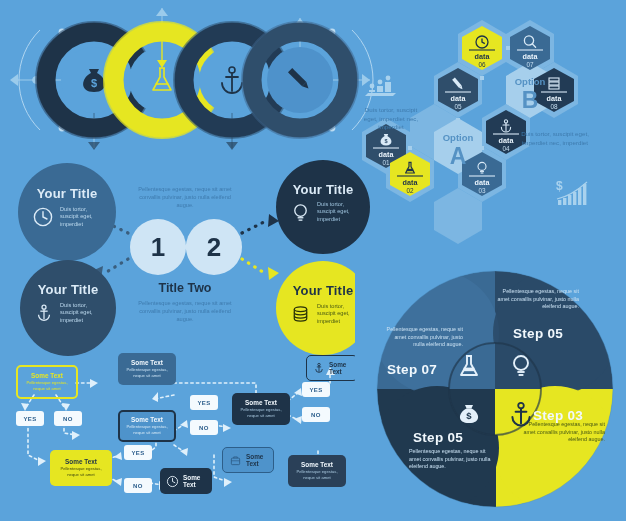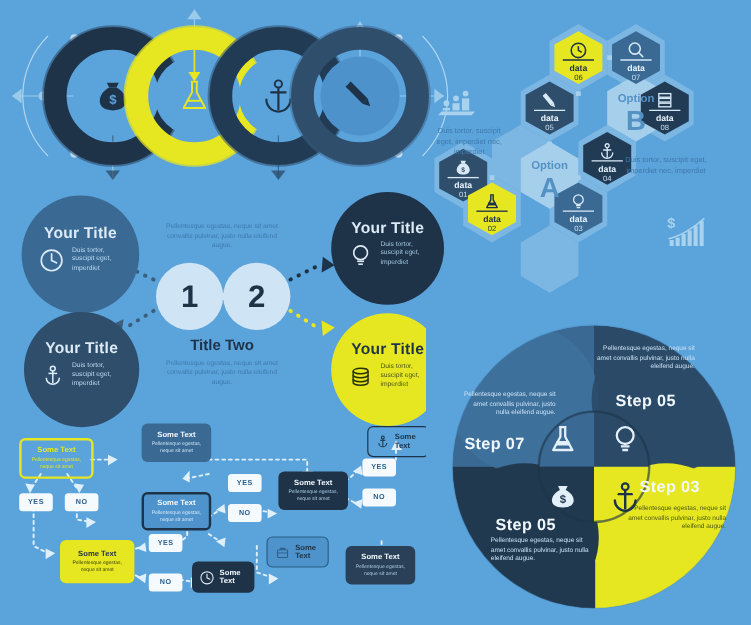--- a/index.html
+++ b/index.html
@@ -590,20 +590,20 @@
 
     <circle cx="130" cy="131" r="118" fill="none" stroke="#4C8CBE" stroke-width="1" opacity=".4"></circle>
   </svg>
 
   <div class="stp-lbl" style="left:22px;top:104px;">Step 07</div>
   <div class="stp-txt" style="left:18px;top:68px;width:80px;text-align:right;">Pellentesque egestas, neque sit amet convallis pulvinar, justo nulla eleifend augue.</div>
 
   <div class="stp-lbl" style="left:148px;top:68px;">Step 05</div>
   <div class="stp-txt" style="left:126px;top:30px;width:88px;text-align:right;">Pellentesque egestas, neque sit amet convallis pulvinar, justo nulla eleifend augue.</div>
 
-  <div class="stp-lbl" style="left:168px;top:140px;">Step 03</div>
+  <div class="stp-lbl" style="left:168px;top:150px;">Step 03</div>
   <div class="stp-txt" style="left:152px;top:163px;width:88px;text-align:right;color:#4A5B13;">Pellentesque egestas, neque sit amet convallis pulvinar, justo nulla eleifend augue.</div>
 
   <div class="stp-lbl" style="left:48px;top:172px;">Step 05</div>
   <div class="stp-txt" style="left:44px;top:190px;width:82px;">Pellentesque egestas, neque sit amet convallis pulvinar, justo nulla eleifend augue.</div>
 </div>
 
 </div>
 
 </body></html>

